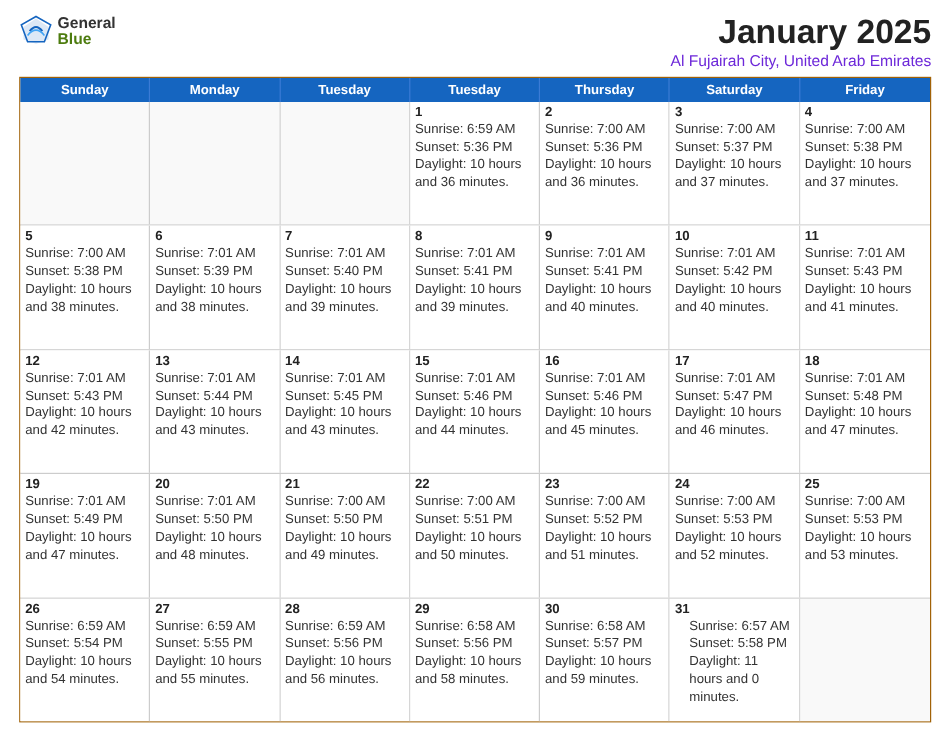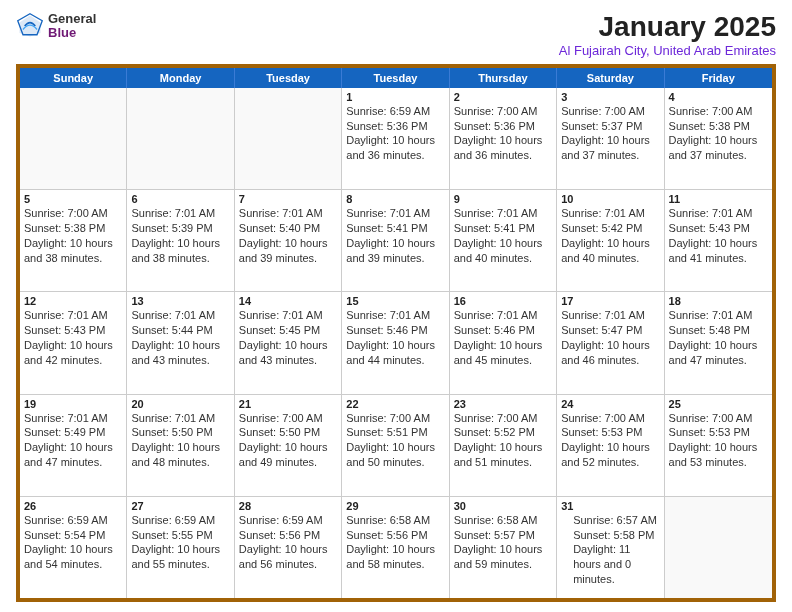--- a/index.html
+++ b/index.html
@@ -34,21 +34,21 @@
       line-height: 1.1;
     }
     .logo-general {
       font-size: 13px;
       font-weight: bold;
       color: #333;
     }
     .logo-blue {
       font-size: 13px;
       font-weight: bold;
-      color: #701a75;
+      color: #4d7c0f;
     }
     .logo-icon {
       width: 28px;
       height: 28px;
     }
     .title-block {
       text-align: right;
     }
     .title-month {
       font-size: 28px;
@@ -57,21 +57,21 @@
       line-height: 1.1;
     }
     .title-location {
       font-size: 13px;
       color: #6d28d9;
     }
     .calendar {
       flex: 1;
       display: flex;
       flex-direction: column;
-      border: 4px solid #a16207;
+      border: 1px solid #a16207;
       justify-content: flex-end;
     }
     .cal-header {
       display: grid;
       grid-template-columns: repeat(7, 1fr);
       background: #1565c0;
     }
     .cal-header-cell {
       color: #fff;
       font-size: 11px;

